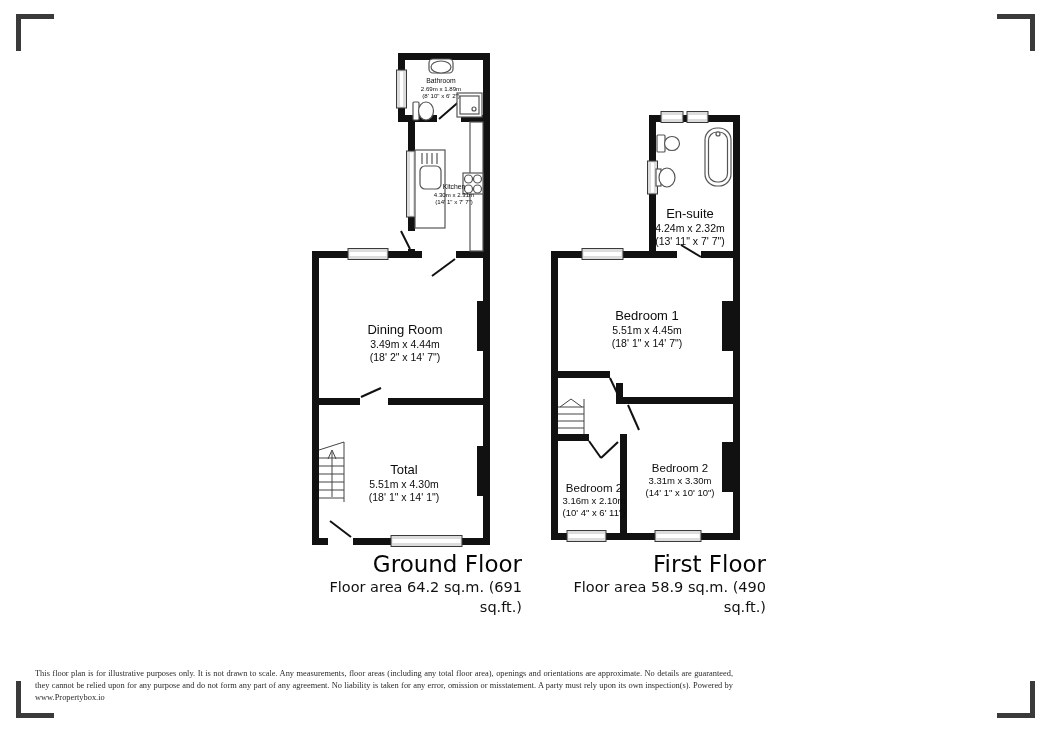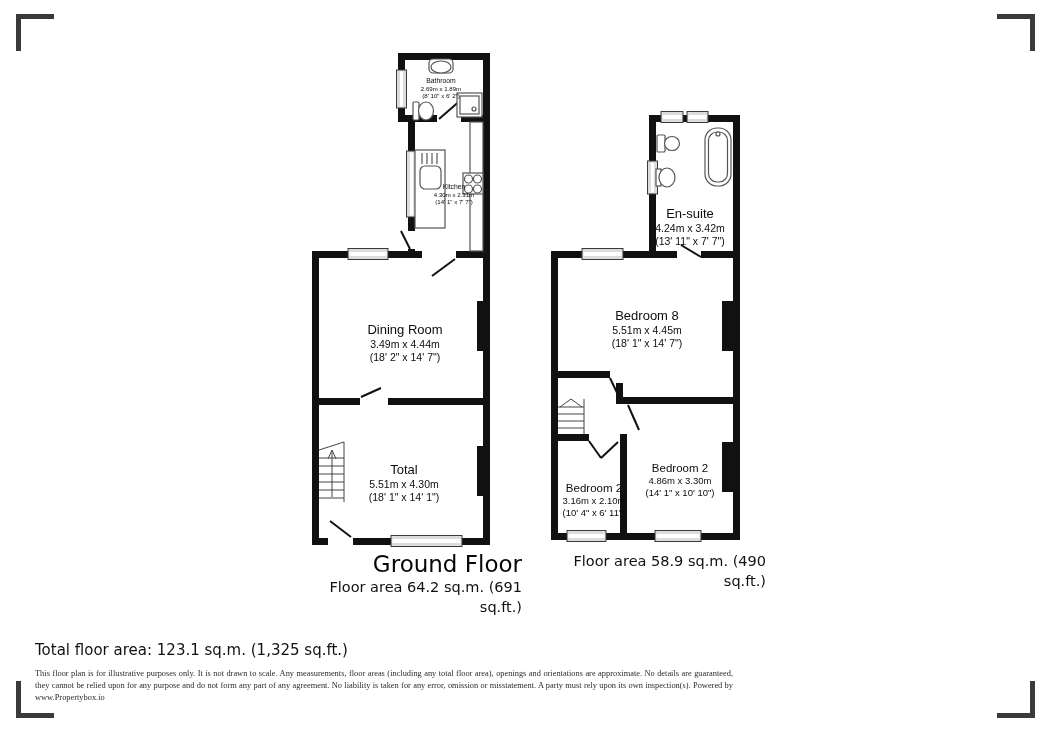--- a/index.html
+++ b/index.html
@@ -227,45 +227,45 @@
     <span class="rd">3.49m x 4.44m</span>
     <span class="rd">(18' 2" x 14' 7")</span>
   </div>
   <div class="room-label lg" style="left:344px;top:462px;width:120px">
     <span class="rn">Total</span>
     <span class="rd">5.51m x 4.30m</span>
     <span class="rd">(18' 1" x 14' 1")</span>
   </div>
   <div class="room-label lg" style="left:637px;top:206px;width:106px">
     <span class="rn">En-suite</span>
-    <span class="rd">4.24m x 3.42m</span>
+    <span class="rd">4.24m x 2.32m</span>
     <span class="rd">(13' 11" x 7' 7")</span>
   </div>
   <div class="room-label lg" style="left:587px;top:308px;width:120px">
-    <span class="rn">Bedroom 8</span>
+    <span class="rn">Bedroom 1</span>
     <span class="rd">5.51m x 4.45m</span>
     <span class="rd">(18' 1" x 14' 7")</span>
   </div>
   <div class="room-label md" style="left:619px;top:461px;width:122px">
     <span class="rn">Bedroom 2</span>
-    <span class="rd">4.86m x 3.30m</span>
+    <span class="rd">3.31m x 3.30m</span>
     <span class="rd">(14' 1" x 10' 10")</span>
   </div>
   <div class="room-label md" style="left:546px;top:481px;width:96px">
     <span class="rn">Bedroom 2</span>
     <span class="rd">3.16m x 2.10m</span>
     <span class="rd">(10' 4" x 6' 11")</span>
   </div>
 
   <div class="floor-caption" style="left:281px;top:551px;width:241px">
     <div class="floor-title">Ground Floor</div>
     <div class="floor-area">Floor area 64.2 sq.m. (691</div>
     <div class="floor-area">sq.ft.)</div>
   </div>
   <div class="floor-caption" style="left:525px;top:551px;width:241px">
+    <div class="floor-title">First Floor</div>
     <div class="floor-area">Floor area 58.9 sq.m. (490</div>
     <div class="floor-area">sq.ft.)</div>
   </div>
 
-  <div class="total-line">Total floor area: 123.1 sq.m. (1,325 sq.ft.)</div>
   <div class="disclaimer">This floor plan is for illustrative purposes only. It is not drawn to scale. Any measurements, floor areas (including any total floor area), openings and orientations are approximate. No details are guaranteed, they cannot be relied upon for any purpose and do not form any part of any agreement. No liability is taken for any error, omission or misstatement. A party must rely upon its own inspection(s). Powered by www.Propertybox.io</div>
 
 </div>
 
 </body></html>

